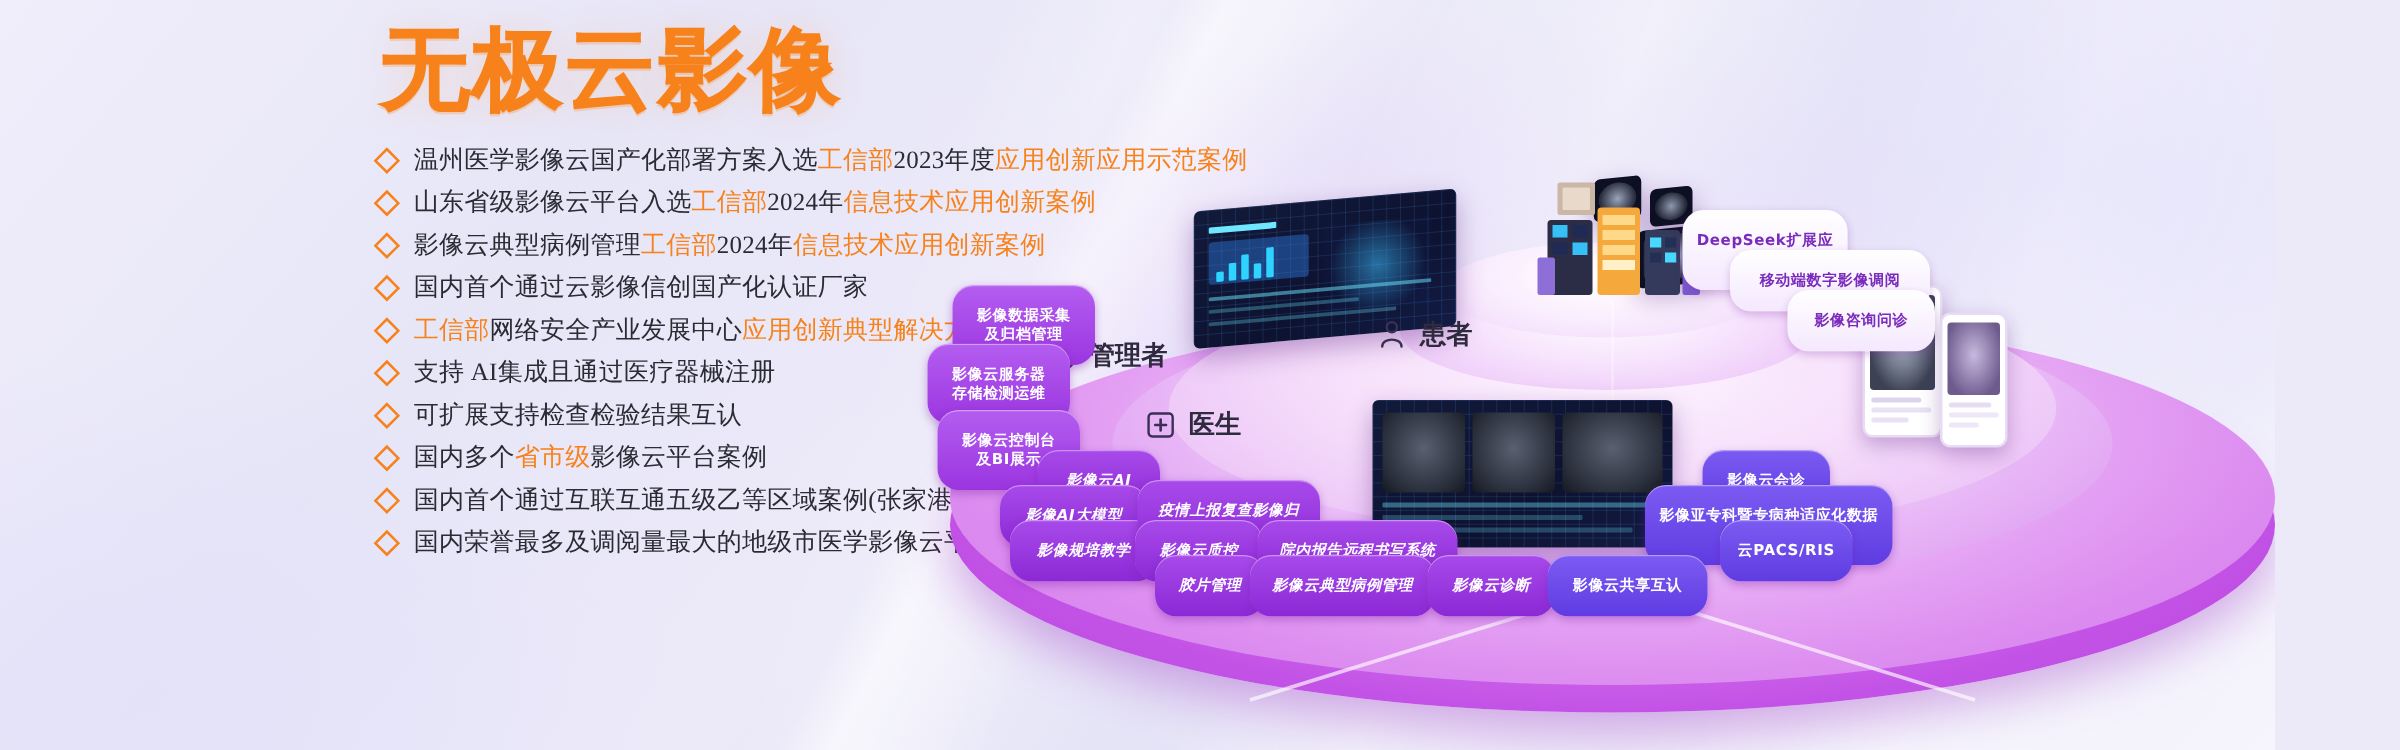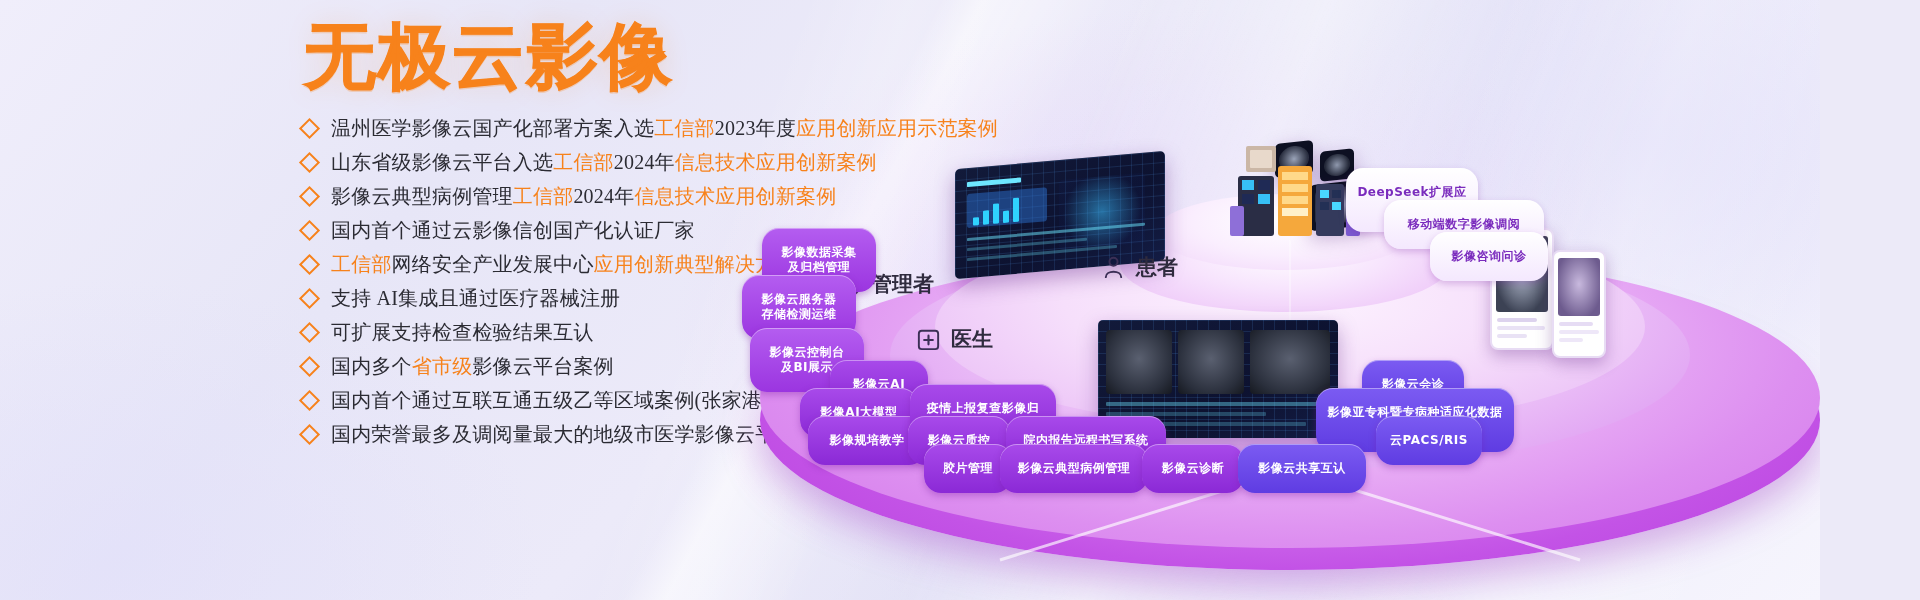--- a/index.html
+++ b/index.html
@@ -112,21 +112,21 @@
   
   .pill{
     position:absolute;z-index:12;
     border-radius:17px;padding:17px 11px;
     font-size:12px;font-weight:bold;line-height:1.25;text-align:center;color:#ffffff;
     font-family:"DejaVu Sans","Liberation Sans",sans-serif;
     box-shadow:0 3px 7px rgba(120,30,160,.35), inset 0 1px 0 rgba(255,255,255,.4);
     white-space:pre-line;letter-spacing:.5px;
   }
   .pill.p-violet{background:linear-gradient(180deg,#b45df0,#9b35e0);}
-  .pill.p-deep{background:linear-gradient(180deg,#a84aea,#8b29d6);}
+  .pill.p-deep{background:linear-gradient(180deg,#a84aea,#8b29d6);font-style:italic;}
   .pill.p-blue{background:linear-gradient(180deg,#7b5bf2,#5f3ce2);}
   .pill.p-light{background:linear-gradient(180deg,#ffffff,#f4e8fe);color:#7a2bbd;
     box-shadow:0 3px 7px rgba(120,30,160,.25);}
 
   
   .screen{position:absolute;border-radius:5px;overflow:hidden;z-index:7;
     box-shadow:0 8px 20px rgba(80,20,120,.35);}
   .scr-dark{background:linear-gradient(150deg,#121a3a,#0d1230 60%,#131c44);}
   .scr-grid{position:absolute;inset:0;
     background-image:linear-gradient(rgba(90,170,255,.14) 1px,transparent 1px),

